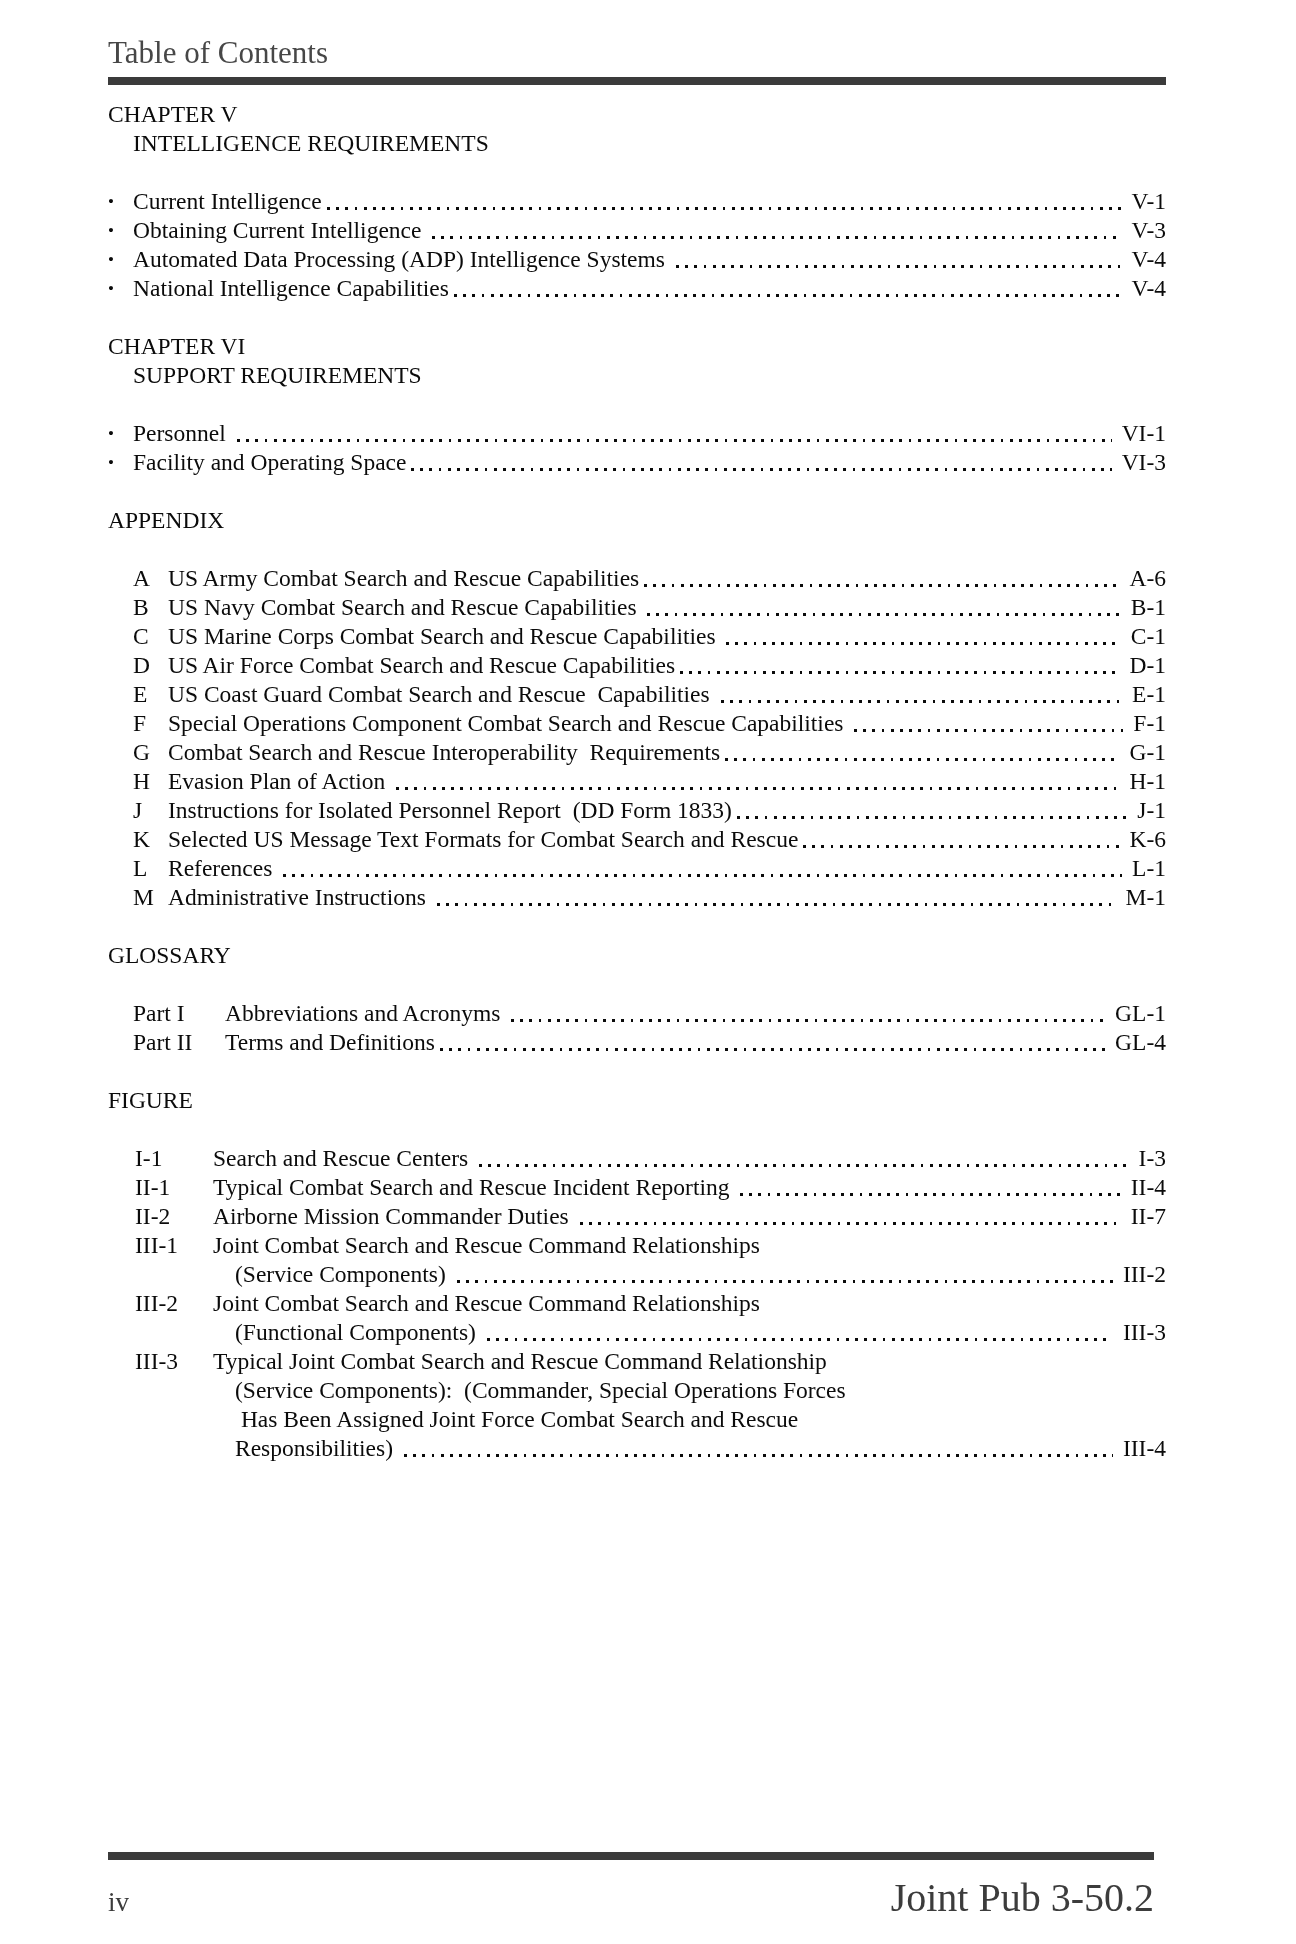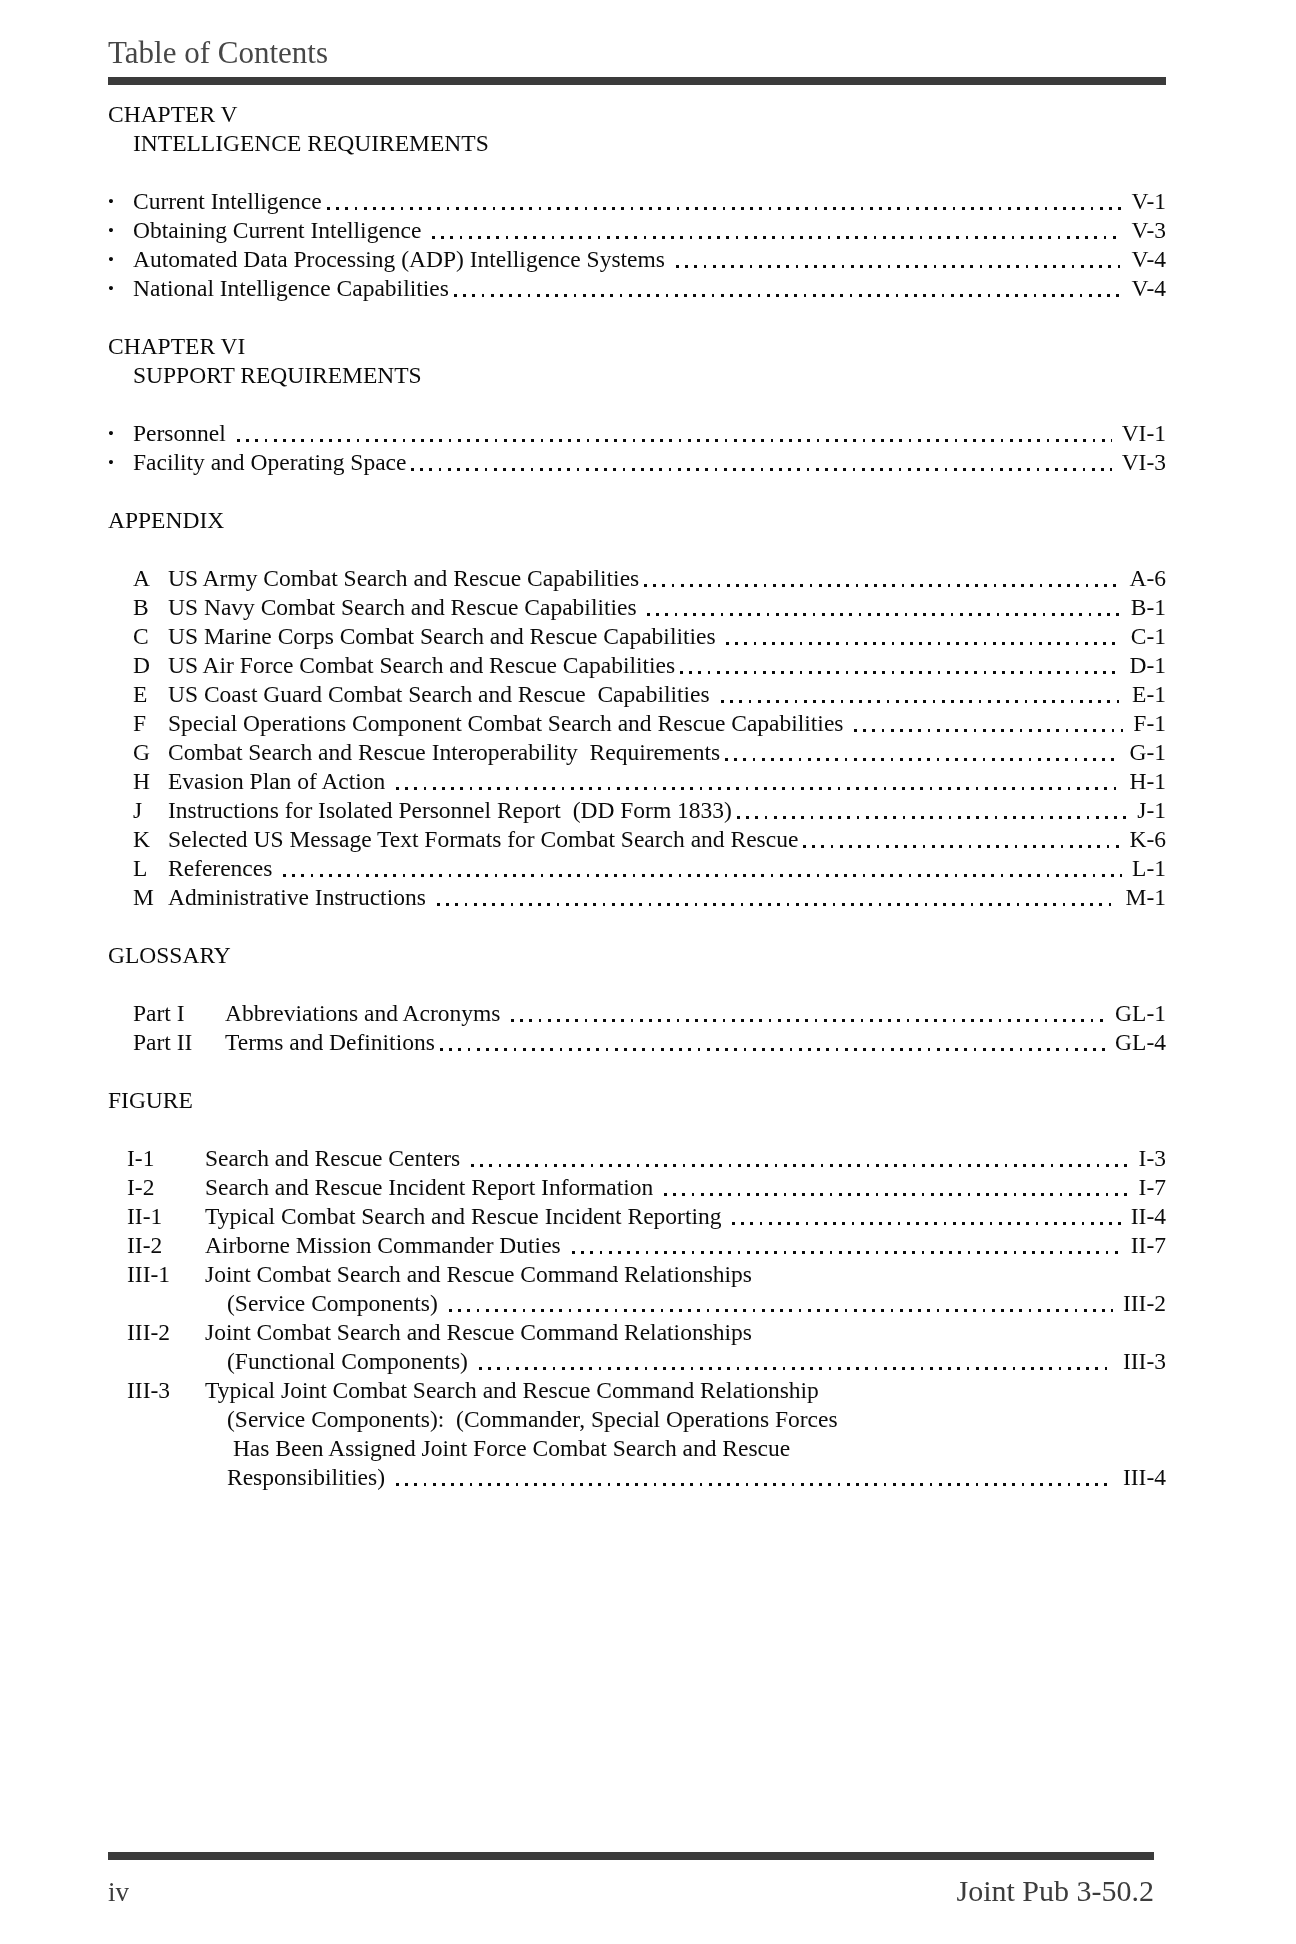--- a/index.html
+++ b/index.html
@@ -37,29 +37,29 @@
       to right,
       #0b0b0b 0, #0b0b0b 2.8px,
       transparent 2.8px, transparent 9.2px);
   }
   .pg{white-space:pre;padding-left:4px;}
   .sec-appendix .entries{padding-left:25px;}
   .sec-appendix .label{flex:0 0 35px;}
   .sec-glossary .entries{padding-left:25px;}
   .sec-glossary .label{flex:0 0 92px;}
   .sec-figure .entries{padding-left:19px;}
-  .sec-figure .label{flex:0 0 78px;}
+  .sec-figure .label{flex:0 0 78px;margin-left:8px;}
   .footer{position:absolute;left:108px;right:142px;top:1852px;}
   .footer-rule{height:8px;background:#3b3b3b;}
   .footer-row{
     display:flex;justify-content:space-between;align-items:baseline;
     margin-top:14px;color:#3c3c3c;
   }
   .footer-left{font-size:27px;}
-  .footer-right{font-size:30px;}
+  .footer-right{font-size:40px;}
 </style>
 </head>
 <body>
 
 <div class="page">
   <div class="content">
     <div class="header-title">Table of Contents</div>
     <div class="rule"></div>
     <div class="toc-sections">
         <section class="toc-section sec-chapter">
@@ -297,30 +297,20 @@
             <div class="h-line">FIGURE</div>
           </div>
           <div class="entries">
             <div class="toc-entry">
               <span class="label">I-1</span>
               <div class="entry-body">
                 <div class="line-row">
                   <span class="txt">Search and Rescue Centers </span>
                   <span class="leader"></span>
                   <span class="pg">I-3</span>
-                </div>
-              </div>
-            </div>
-            <div class="toc-entry">
-              <span class="label">I-2</span>
-              <div class="entry-body">
-                <div class="line-row">
-                  <span class="txt">Search and Rescue Incident Report Information </span>
-                  <span class="leader"></span>
-                  <span class="pg">I-7</span>
                 </div>
               </div>
             </div>
             <div class="toc-entry">
               <span class="label">II-1</span>
               <div class="entry-body">
                 <div class="line-row">
                   <span class="txt">Typical Combat Search and Rescue Incident Reporting </span>
                   <span class="leader"></span>
                   <span class="pg">II-4</span>

